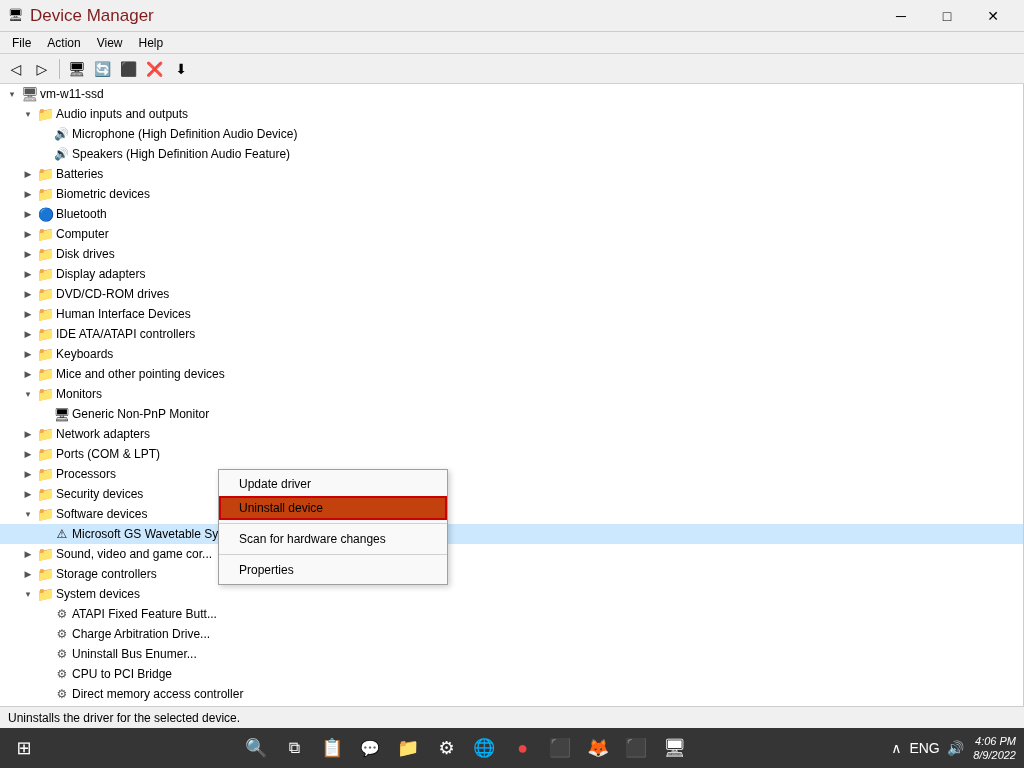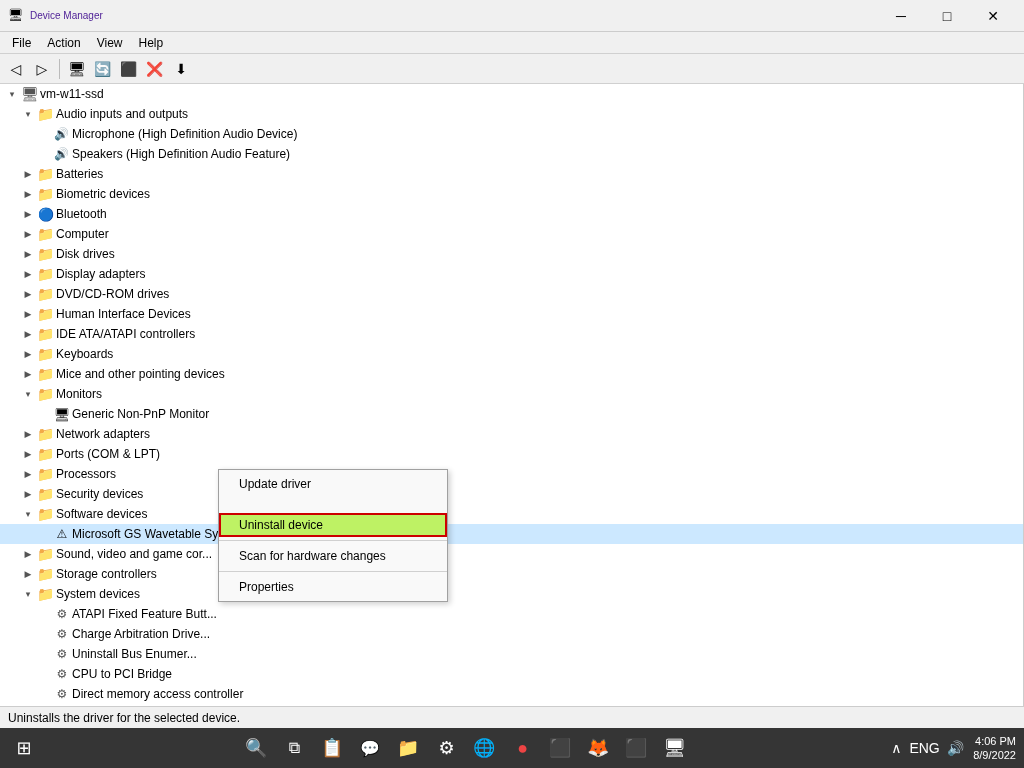--- a/index.html
+++ b/index.html
@@ -9,21 +9,21 @@
     #title-bar {
       background: #f0f0f0;
       height: 32px;
       display: flex;
       align-items: center;
       padding: 0 8px;
       border-bottom: 1px solid #ccc;
       user-select: none;
     }
     #title-bar .title-icon { width: 16px; height: 16px; margin-right: 6px; }
-    #title-bar .title-text { flex: 1; font-size: 10px; color: #4c1d95; }
+    #title-bar .title-text { flex: 1; font-size: 17px; color: #7f1d1d; }
     #title-bar .win-controls { display: flex; gap: 0; }
     .win-btn {
       width: 46px; height: 32px; border: none; background: transparent;
       cursor: pointer; font-size: 14px; display: flex; align-items: center; justify-content: center;
     }
 
     
     #menu-bar {
       background: #f0f0f0;
       height: 22px;
@@ -113,26 +113,25 @@
       z-index: 100;
       padding: 2px 0;
     }
     .ctx-item {
       padding: 5px 20px;
       cursor: pointer;
       font-size: 12px;
       color: #000;
     }
     .ctx-item.highlighted {
-      background: #bef264;
+      background: #c2410c;
       color: #000;
       border: 2px solid #cc0000;
       padding: 3px 18px;
       font-weight: normal;
-      margin-top: 17px;
     }
     .ctx-sep { height: 1px; background: #d0d0d0; margin: 3px 0; }
 
     
     #status-bar {
       height: 22px;
       background: #f0f0f0;
       border-top: 1px solid #ccc;
       display: flex;
       align-items: center;
@@ -155,21 +154,21 @@
     #taskbar-left { display: flex; align-items: center; gap: 6px; }
     #taskbar-center { flex: 1; display: flex; align-items: center; justify-content: center; gap: 6px; }
     #taskbar-right { display: flex; align-items: center; gap: 8px; color: white; font-size: 11px; }
 
     .taskbar-icon {
       width: 32px; height: 32px; display: flex; align-items: center; justify-content: center;
       cursor: pointer; border-radius: 4px; font-size: 18px; color: white;
     }
 
     .tray-icon { font-size: 14px; color: white; cursor: pointer; }
-    .time-block { text-align: right; color: white; font-size: 11px; line-height: 1.3; }
+    .time-block { text-align: right; color: white; font-size: 11px; line-height: 1.3; font-style: italic; }
   </style>
 </head>
 <body>
 
 <div id="title-bar">
   <span class="title-icon">🖥</span>
   <span class="title-text">Device Manager</span>
   <div class="win-controls">
     <button class="win-btn">─</button>
     <button class="win-btn">□</button>

